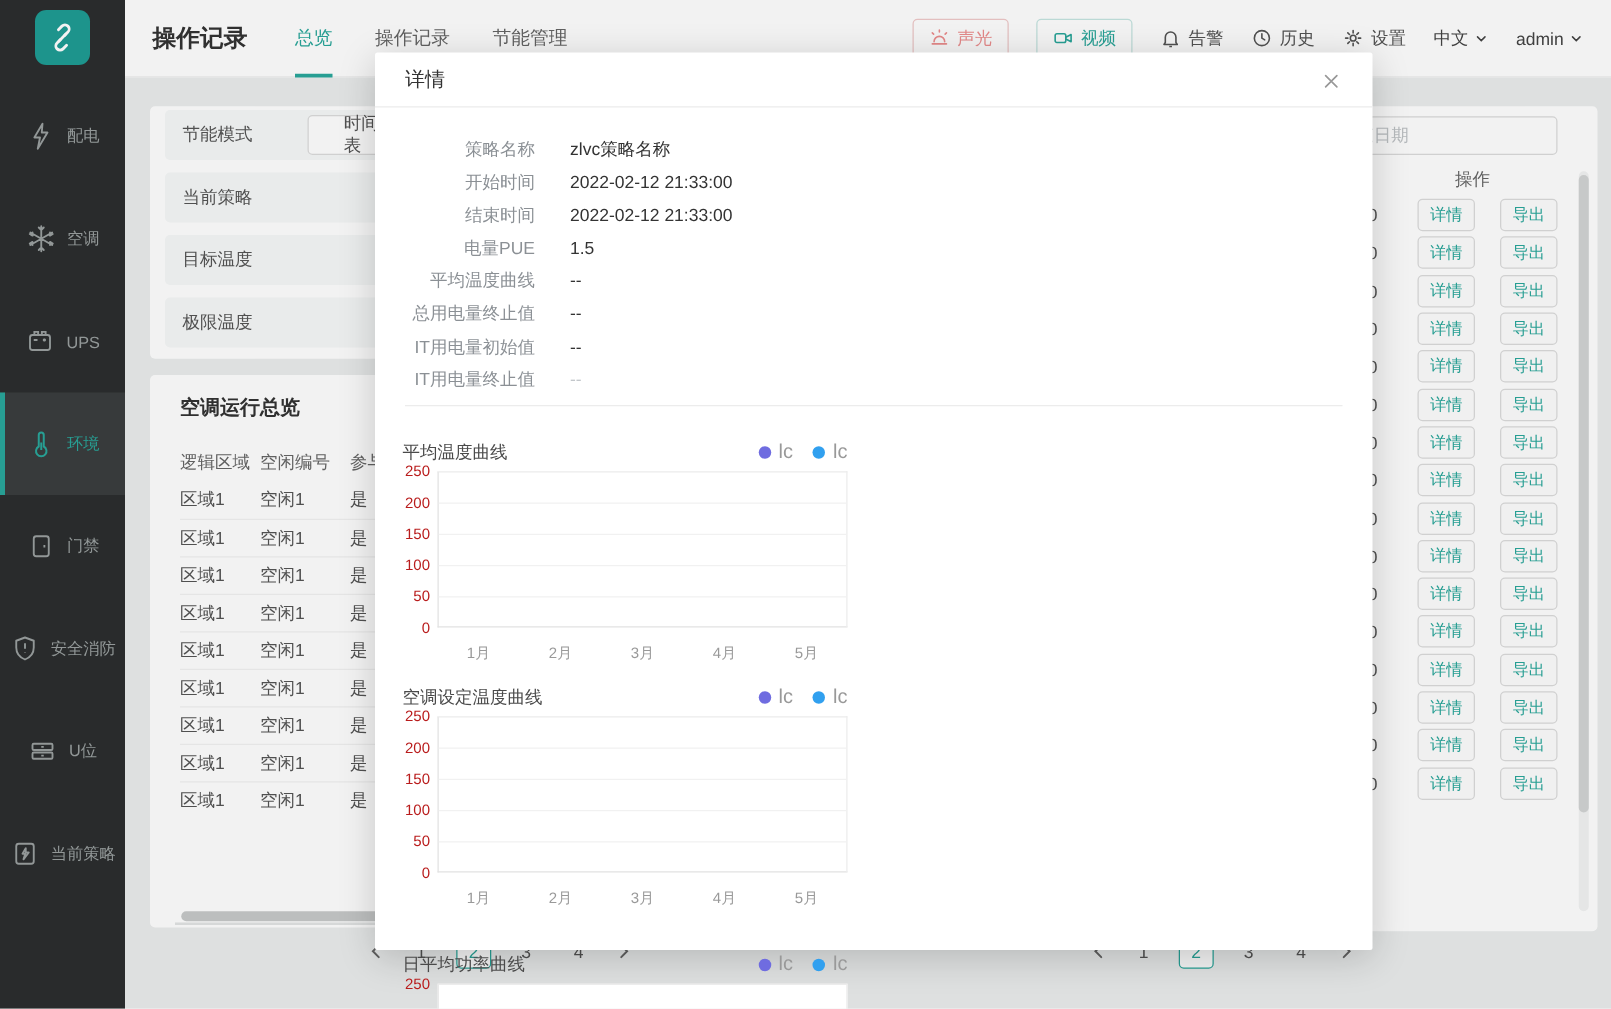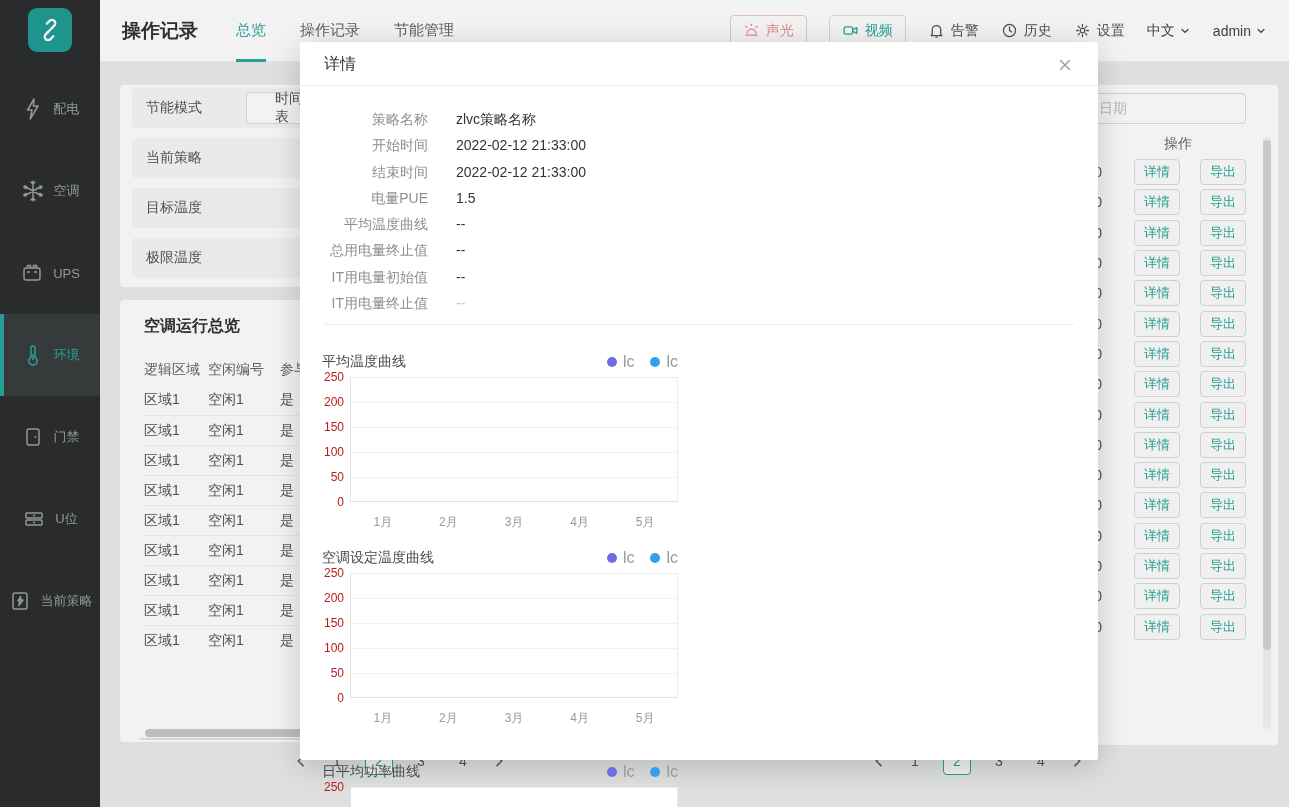--- a/index.html
+++ b/index.html
@@ -163,20 +163,29 @@
   <div class="side-item">
     <span class="icn">
       <svg width="24" height="24" viewBox="0 0 24 24" fill="none" stroke="currentColor" stroke-width="1.5">
           <rect x="6" y="4" width="12" height="16" rx="2"></rect>
           <path d="M14.5 11v2"></path>
         </svg>
     </span>
     <span>门禁</span>
   </div>
 
+  <div class="side-item">
+    <span class="icn">
+      <svg width="24" height="24" viewBox="0 0 24 24" fill="none" stroke="currentColor" stroke-width="1.5" stroke-linejoin="round">
+          <path d="M12 3l7 2.6V11c0 4.4-2.9 8-7 9.6C7.9 19 5 15.4 5 11V5.6L12 3Z"></path>
+          <path d="M12 7.5v4.5M12 14.8v.4"></path>
+        </svg>
+    </span>
+    <span>安全消防</span>
+  </div>
 
   <div class="side-item">
     <span class="icn">
       <svg width="24" height="24" viewBox="0 0 24 24" fill="none" stroke="currentColor" stroke-width="1.5">
           <rect x="4" y="6" width="16" height="5" rx="1"></rect>
           <rect x="4" y="13" width="16" height="5" rx="1"></rect>
           <path d="M7 8.5h.01M7 15.5h.01M11 8.5h2M11 15.5h2"></path>
         </svg>
     </span>
     <span>U位</span>

